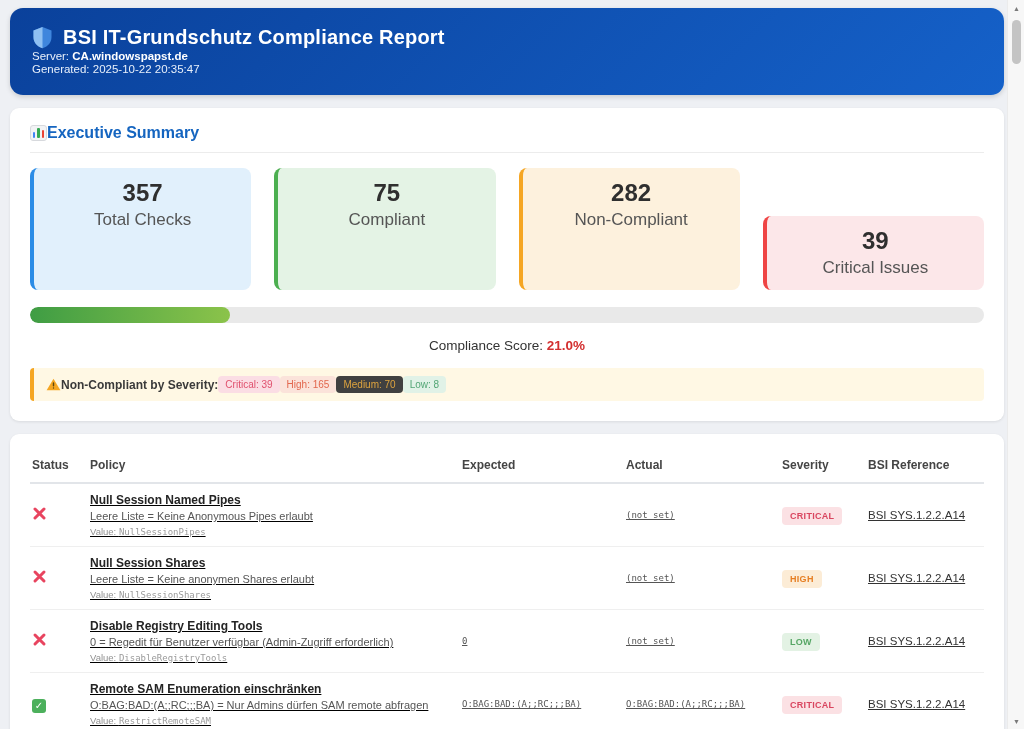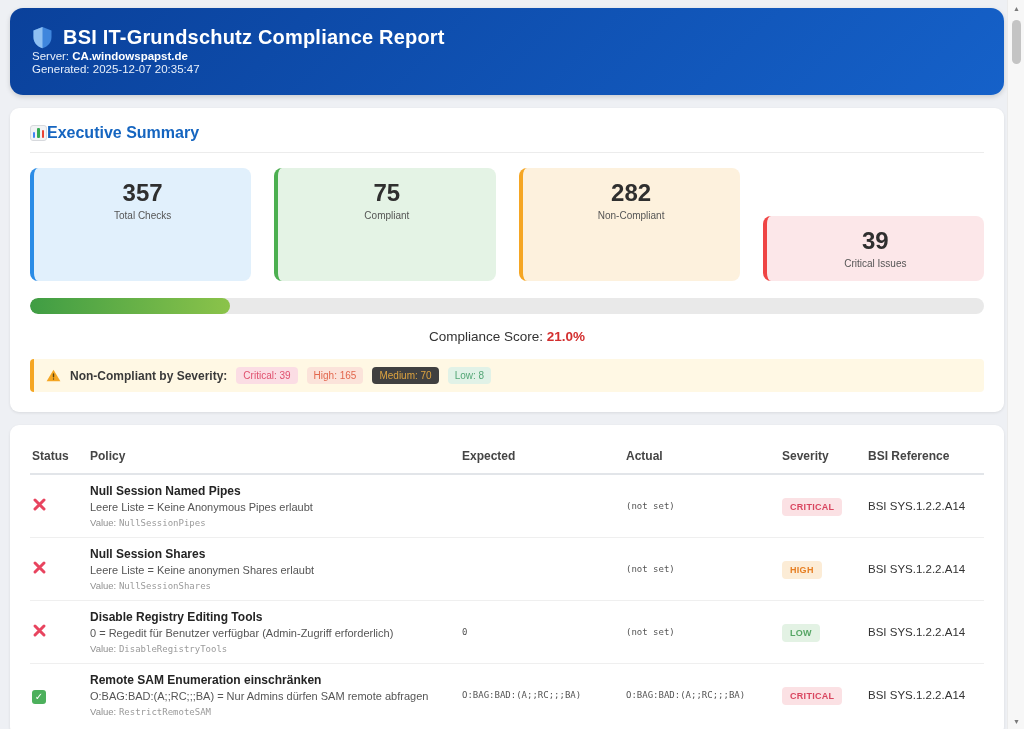--- a/index.html
+++ b/index.html
@@ -21,53 +21,53 @@
     margin-top:13px; }
 
   
   .exec { padding:16px 20px 20px 20px; }
   .exec-title-row { display:flex; align-items:center; gap:0;
     padding-bottom:10px; border-bottom:1px solid #ececec; }
   .exec-title { color:#1565c0; font-size:16px; font-weight:bold; }
   .stats { display:grid; grid-template-columns:repeat(4,1fr); gap:23px; margin-top:15px; }
   .stat { border-radius:8px; text-align:center; padding:11px 8px 12px 8px; border-left:4px solid; }
   .stat-value { font-size:24px; font-weight:bold; color:#2f2f2f; }
-  .stat-label { font-size:10px; color:#555; margin-top:3px; }
+  .stat-label { font-size:17px; color:#555; margin-top:3px; }
   .stat-blue   { background:#e1f0fc; border-color:#2b8ce6; }
   .stat-green  { background:#e4f3e5; border-color:#4caf50; }
   .stat-orange { background:#fdf1dd; border-color:#f5a623; }
   .stat-red    { background:#fce7e9; border-color:#ef4444;margin-top:48px; }
 
   .progress-track { margin-top:17px; height:16px; background:#e9e9e9; border-radius:8px; overflow:hidden; }
   .progress-fill { height:100%; border-radius:8px;
     background:linear-gradient(90deg,#3f9d44 0%,#8bc34a 100%); }
   .score-line { margin-top:15px; text-align:center; font-size:13.5px; color:#333; }
   .score-line b { color:#d32f2f; }
 
   .sev-box { margin-top:15px; background:#fff8e4; border-left:4px solid #f5a623;
-    border-radius:4px; padding:8px 12px; display:flex; align-items:center; gap:9px;
+    border-radius:4px; padding:8px 12px; display:flex; align-items:center; 
     font-size:12px; color:#3a3a3a; }
   .sev-box-label { font-weight:bold; }
   .sbadge { display:inline-block; padding:3px 7px; border-radius:4px; font-size:10px; }
   .sb-critical { background:#fbdde4; color:#e0506e; }
   .sb-high     { background:#fbe3da; color:#e2674d; }
   .sb-medium   { background:#404040; color:#dda33f; }
   .sb-low      { background:#e1f2e7; color:#53a675; }
 
   
   .section-bar { margin-top:13px; background:#d9e9fb; border-radius:7px;
     padding:8px 14px; display:flex; align-items:center; gap:8px; cursor:pointer; }
   .section-title { color:#1868c9; font-size:12.5px; font-weight:bold; }
 
   
   .table-card { padding:12px 20px 10px 20px; }
   table { width:100%; border-collapse:collapse; }
   th { text-align:left; font-size:12px; color:#454545; font-weight:600;
     padding:12px 8px 10px 2px; border-bottom:2px solid #e2e5e9; }
-  td { padding:9px 8px 9px 2px; border-bottom:1px solid #efefef; vertical-align:middle; }
+  td { padding:9px 8px 9px 2px; border-bottom:1px solid #efefef; vertical-align:middle;text-decoration:underline; }
   tr:last-child td { border-bottom:none; }
   .policy-name { font-size:12px; font-weight:bold; color:#242424; }
   .policy-desc { font-size:11px; color:#555; margin-top:3px; }
   .policy-value { font-size:9.5px; color:#909090; margin-top:4px; }
   .mono { font-family:"DejaVu Sans Mono","Liberation Mono",monospace; font-size:9px; color:#555; }
   .ref { font-size:11.5px; color:#333; }
 
   .badge { display:inline-block; padding:4px 8px; border-radius:4px;
     font-size:9px; font-weight:bold; letter-spacing:0.3px; }
   .sev-CRITICAL { background:#fbe1e4; color:#d9455f; }
@@ -111,21 +111,21 @@
         </svg>
       </span>
       <span class="header-title">BSI IT-Grundschutz Compliance Report</span>
     </div>
     <div class="header-meta">
       <span>Server:</span>
       <b>CA.windowspapst.de</b>
     </div>
     <div class="header-meta">
       <span>Generated:</span>
-      <span>2025-12-07 20:35:47</span>
+      <span>2025-10-22 20:35:47</span>
     </div>
   </div>
 
   <div class="card exec">
     <div class="exec-title-row">
       <span class="chart-icon">
         <i style="height:6px;background:#4285f4"></i>
           <i style="height:10px;background:#34a853"></i>
           <i style="height:8px;background:#ea4335"></i>
       </span>

